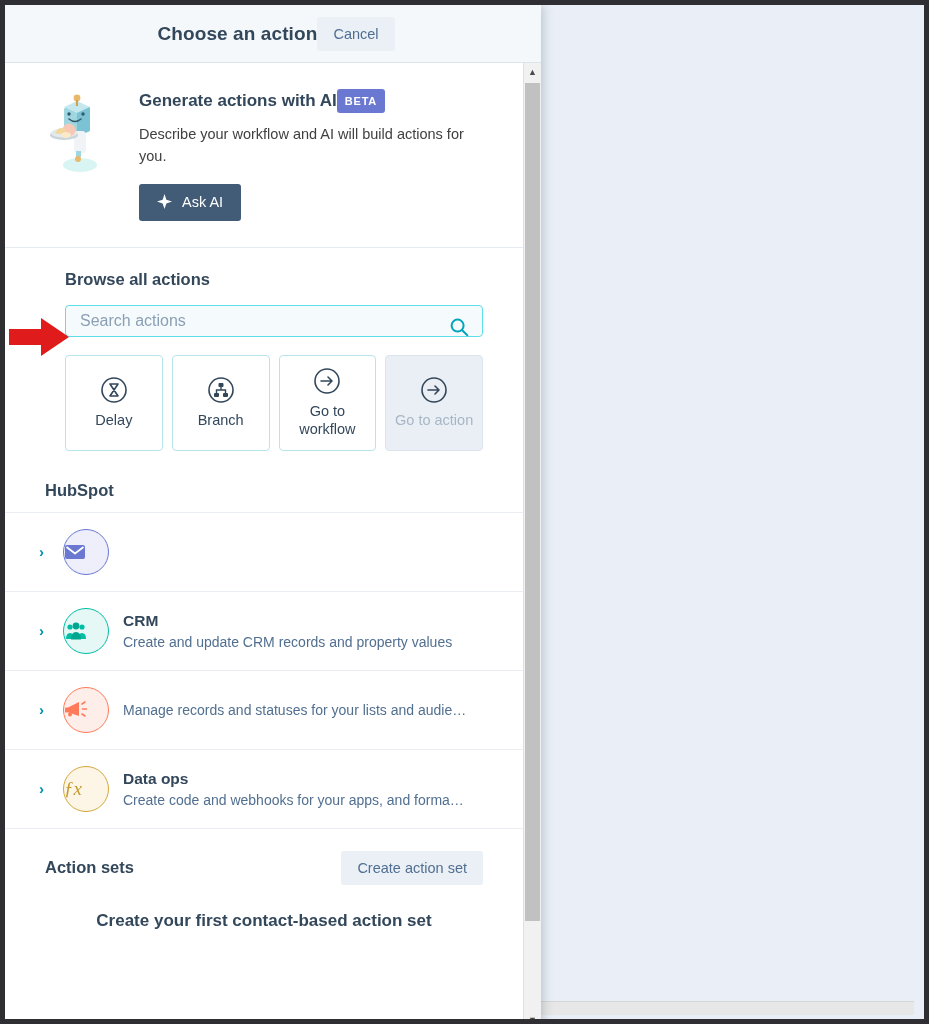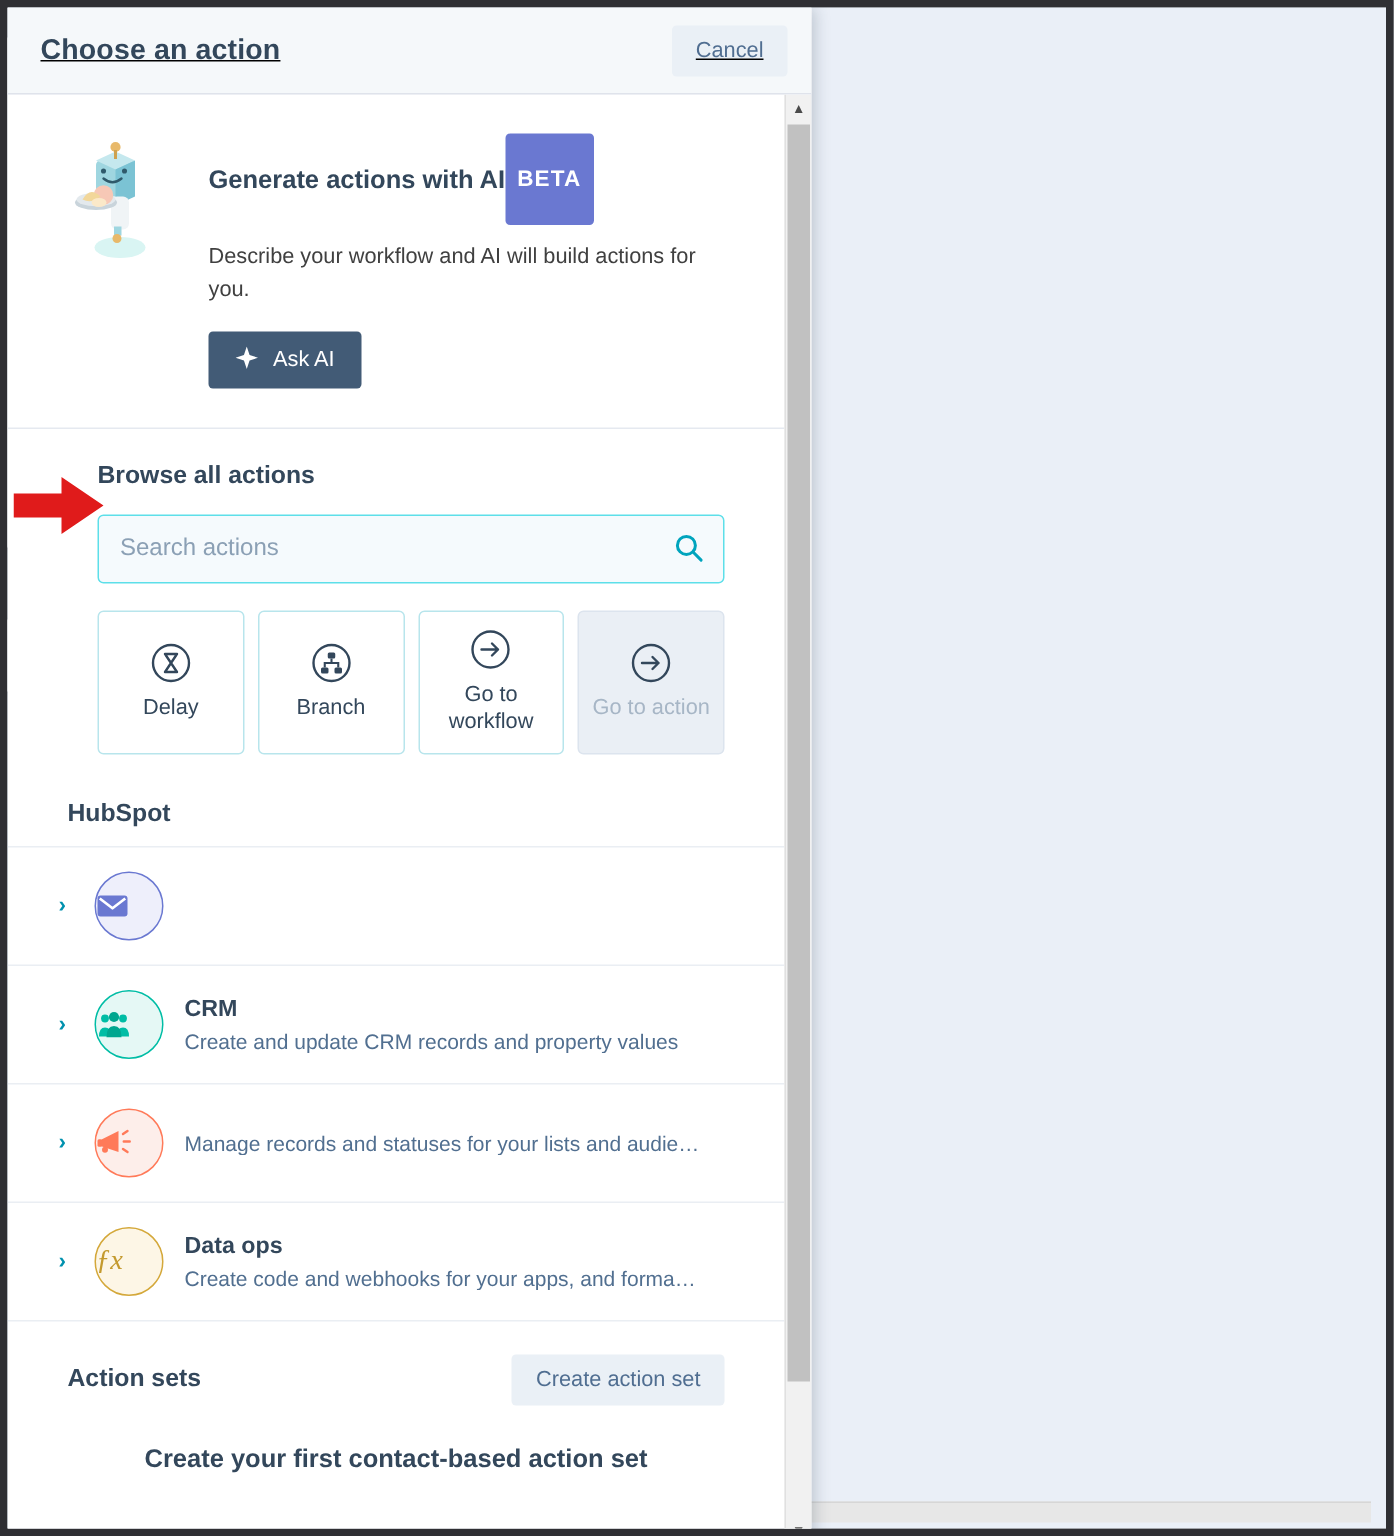--- a/index.html
+++ b/index.html
@@ -164,24 +164,23 @@
     width: 536px; height: 1024px;
     background: #fff;
     box-shadow: 2px 0 10px rgba(45,62,80,.25);
     display: flex; flex-direction: column;
     overflow: hidden;
   }
   .modal-header {
     height: 58px;
     background: #f5f8fa;
     border-bottom: 1px solid #dfe3eb;
-    display: flex; align-items: center; justify-content: space-between;
+    display: flex; align-items: center; justify-content: center;
     padding: 0 16px 0 22px;
     flex: 0 0 58px;
-    text-decoration: underline;
   }
   .modal-title {
     font-size: 19px; font-weight: 700; color: #33475b;
     letter-spacing: .1px;
   }
   .btn-secondary {
     background: #eaf0f6;
     color: #506e91;
     border: none;
     border-radius: 3px;
@@ -212,25 +211,25 @@
   .ai-text { flex: 1 1 auto; padding-top: 4px; }
   .ai-head {
     display: flex; align-items: center; gap: 0; margin-bottom: 10px;
   }
   .ai-head h3 {
     font-size: 17px; font-weight: 700; color: #33475b;
   }
   .beta-badge {
     background: #6a78d1;
     color: #fff;
-    font-size: 15px;
+    font-size: 11px;
     font-weight: 700;
     letter-spacing: .8px;
     border-radius: 3px;
-    padding: 22px 8px;
+    padding: 6px 8px;
   }
   .ai-desc {
     font-size: 14.5px; color: #404040; line-height: 1.55;
     max-width: 345px; margin-bottom: 16px;
   }
   .btn-ai {
     background: #425b76;
     color: #fff;
     border: none; border-radius: 3px;
     font-size: 14.5px;
@@ -249,21 +248,21 @@
   .section-title {
     font-size: 16.5px; font-weight: 700; color: #33475b;
     margin-bottom: 16px;
   }
   .search-wrap {
     position: relative;
     margin-bottom: 18px;
   }
   .search-input {
     width: 100%;
-    height: 46px;
+    height: 32px;
     border: 1.6px solid #5ddfe9;
     border-radius: 4px;
     background: #f5fafd;
     padding: 0 44px 0 14px;
     font-size: 16px;
     font-family: "Liberation Sans", sans-serif;
     color: #0c4a6e;
     outline: none;
   }
   .search-input::placeholder { color: #8ba0b5; }

